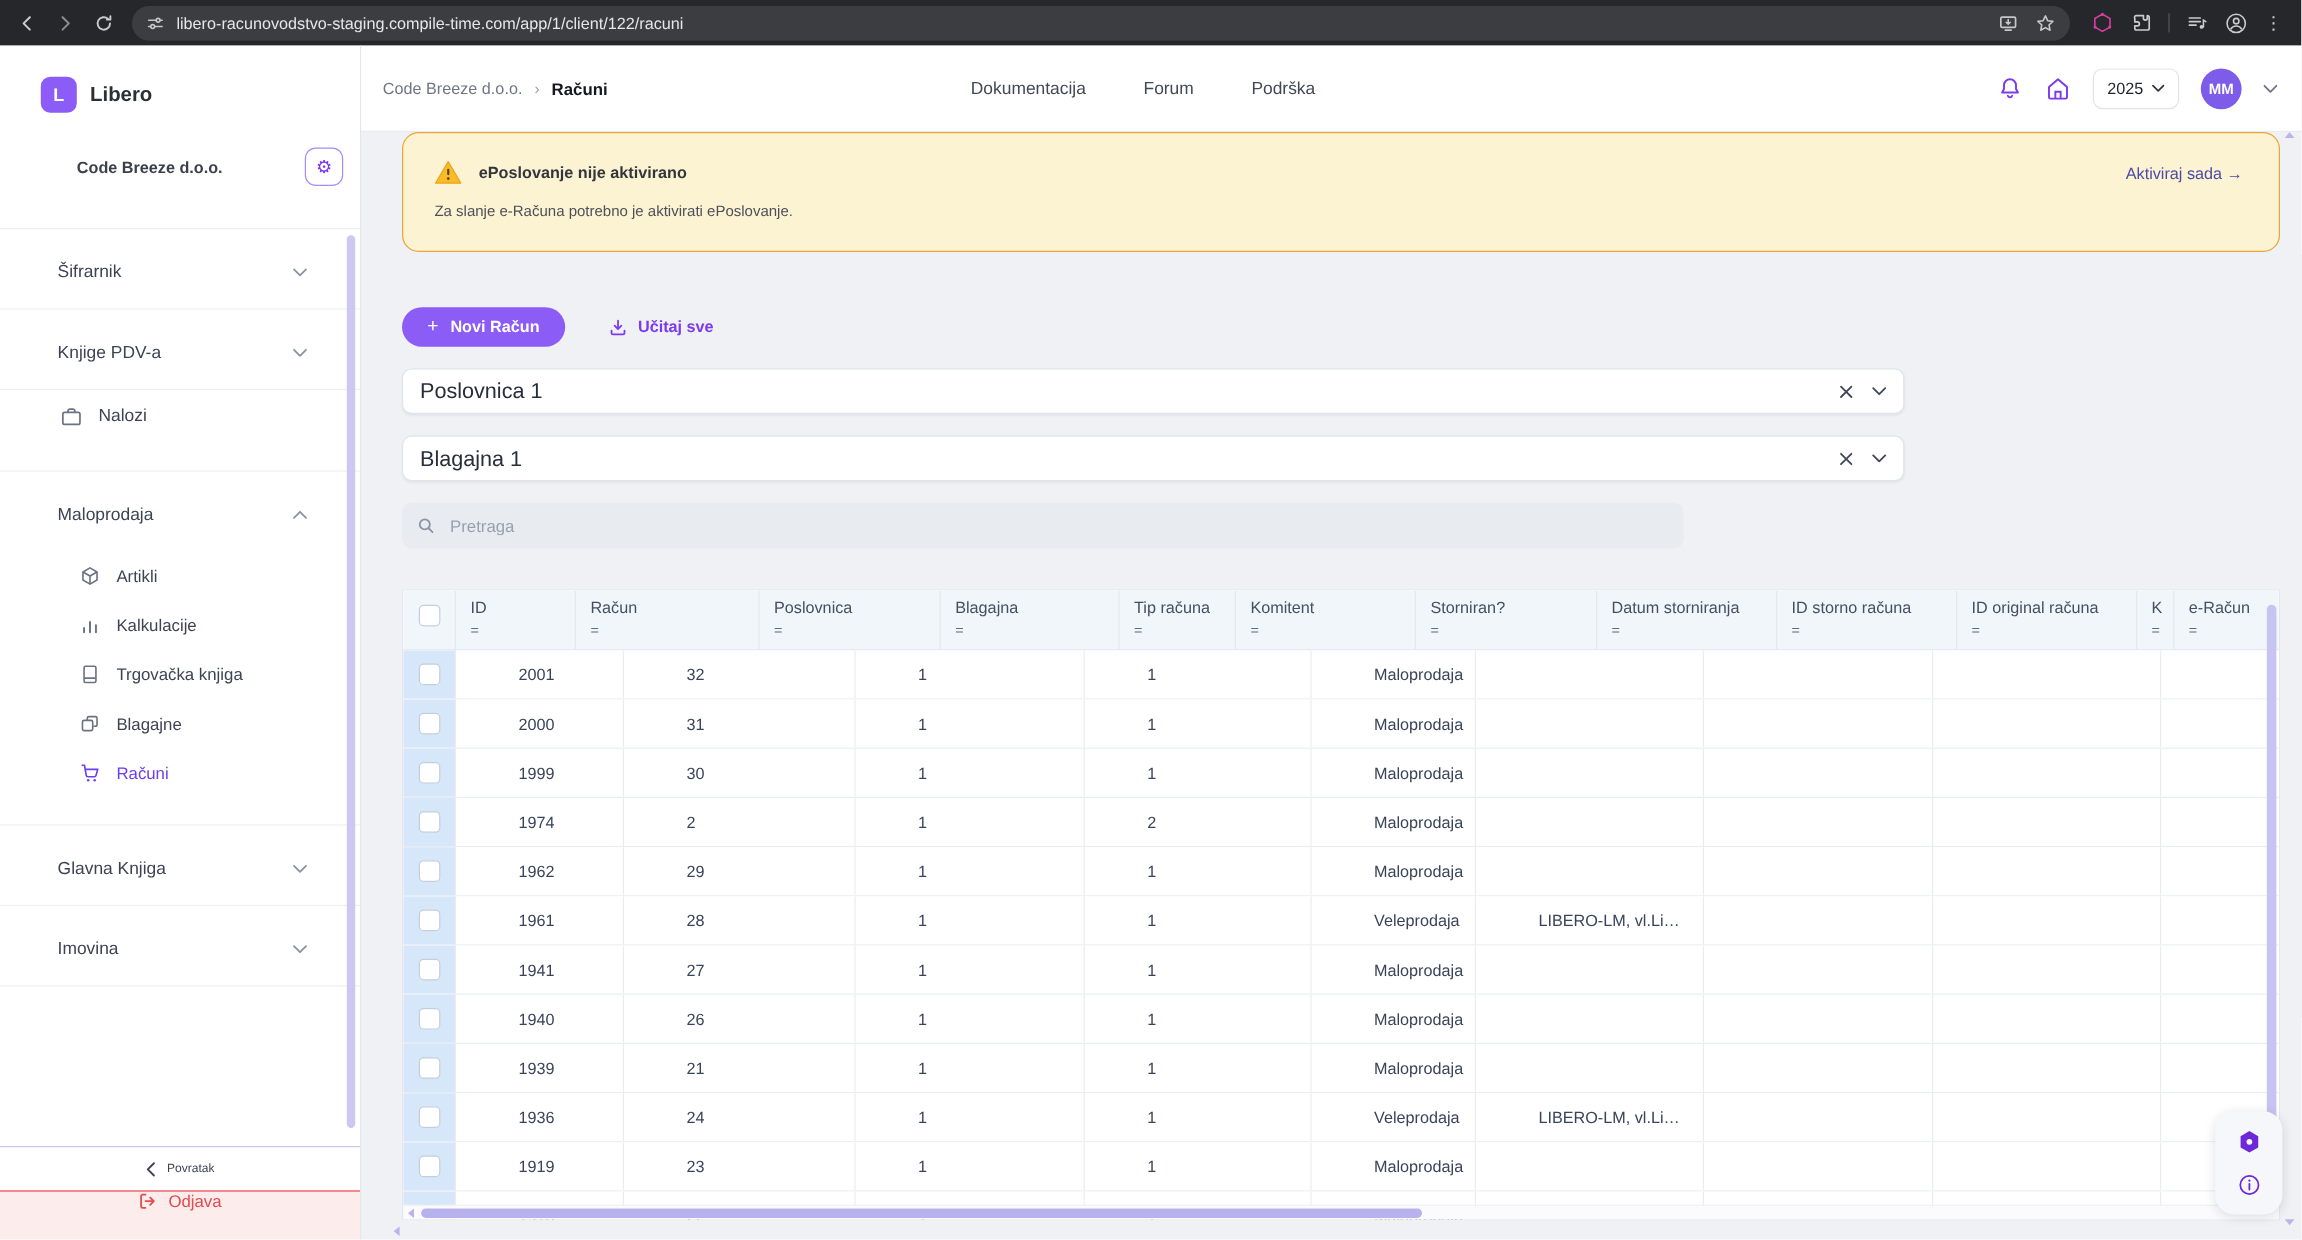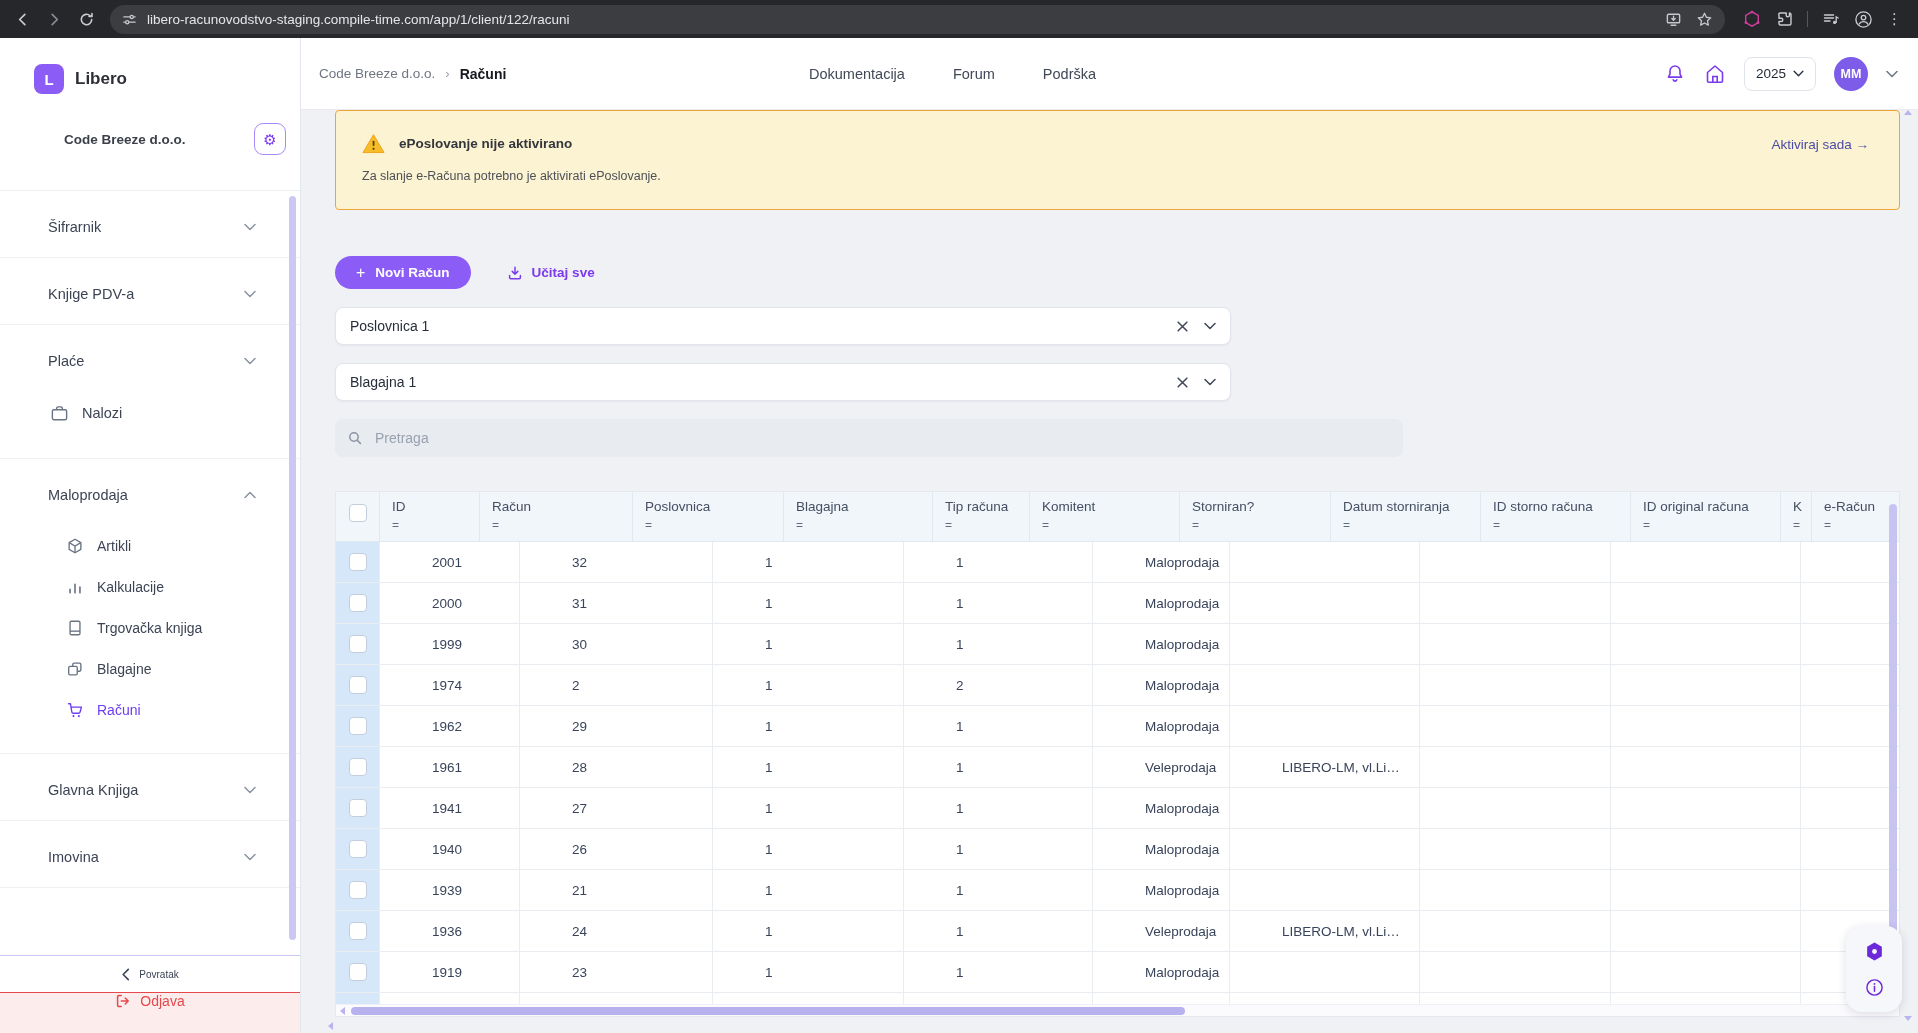--- a/index.html
+++ b/index.html
@@ -53,33 +53,33 @@
   .crumb-page{color:#15181e;font-weight:bold;font-size:14px;}
   .top-links{position:absolute;left:508px;display:flex;gap:48px;font-size:14.5px;color:#414856;}
   .top-right{margin-left:auto;display:flex;align-items:center;gap:18px;}
   .ic-purple{color:#7c3aed;display:flex;}
   .year-box{height:34px;padding:0 11px;border:1px solid #dfe3ea;border-radius:8px;display:flex;gap:7px;
             align-items:center;font-size:13.5px;color:#1f242e;background:#fff;box-sizing:border-box;}
   .avatar{width:34px;height:34px;border-radius:50%;background:#7c5ce8;color:#fff;font-size:12.5px;font-weight:bold;
           display:flex;align-items:center;justify-content:center;}
   
   .content{flex:1;padding:0 18px 0 34px;position:relative;min-width:0;}
-  .banner{height:100px;background:#fcf3d2;border:1.5px solid #eda53a;border-radius:4px;position:relative;
+  .banner{height:100px;background:#fcf3d2;border:1.5px solid #eda53a;border-radius:14px;position:relative;
           padding:22px 40px 0 26px;box-sizing:border-box;}
   .banner-head{display:flex;align-items:center;gap:14px;}
   .banner-title{font-size:13.5px;font-weight:bold;color:#33363d;}
   .banner-desc{margin-top:15px;font-size:12.5px;color:#4d5058;}
   .banner-action{position:absolute;right:30px;top:26px;color:#4c4ba6;font-size:13.5px;}
   .actions{margin-top:46px;display:flex;align-items:center;gap:36px;height:33px;}
   .btn-new{height:33px;padding:0 21px;border-radius:17px;background:#8b5cf6;color:#fff;font-size:13.5px;
            font-weight:bold;display:flex;align-items:center;gap:10px;border:none;}
   .plus{font-size:16px;font-weight:normal;line-height:1;}
   .link-load{display:flex;align-items:center;gap:9px;color:#7c3aed;font-size:13.5px;font-weight:bold;}
-  .select{width:896px;height:38px;background:#fff;border:1px solid #e0e4eb;border-radius:8px;display:flex;
-          align-items:center;padding:0 14px;margin-top:18px;color:#272d3a;font-size:14px;box-sizing:border-box;
+  .select{width:1252px;height:38px;background:#fff;border:1px solid #e0e4eb;border-radius:8px;display:flex;
+          align-items:center;padding:0 14px;margin-top:18px;color:#272d3a;font-size:18px;box-sizing:border-box;
           box-shadow:0 1px 2px rgba(16,24,40,.05);}
   .select-icons{margin-left:auto;display:flex;align-items:center;gap:15px;color:#3f4655;}
   .search{width:1068px;height:38px;background:#e8ebf0;border-radius:8px;display:flex;align-items:center;gap:10px;
           padding:0 12px;margin-top:18px;box-sizing:border-box;color:#8c94a3;}
   .search input{border:none;background:transparent;outline:none;font-size:14px;color:#2a303c;flex:1;
                 font-family:inherit;}
   .search input::placeholder{color:#99a1af;}
   
   .table-wrap{margin-top:34px;position:relative;height:524px;overflow:hidden;background:#fff;
               border:1px solid #e4e8ee;}
@@ -215,28 +215,20 @@
           <div class="nav-group-row">
             <span class="nav-group-label">Knjige PDV-a</span>
             <span class="chev">
                 <svg width="12" height="8" viewBox="0 0 12 8">
                   <path d="M1 1.5l5 5 5-5" fill="none" stroke="currentColor" stroke-width="1.5" stroke-linecap="round" stroke-linejoin="round"></path>
                 </svg>
               </span>
           </div>
         </div>
         <div class="nav-section pad-b">
-          <div class="nav-group-row">
-            <span class="nav-group-label">Plaće</span>
-            <span class="chev">
-                <svg width="12" height="8" viewBox="0 0 12 8">
-                  <path d="M1 1.5l5 5 5-5" fill="none" stroke="currentColor" stroke-width="1.5" stroke-linecap="round" stroke-linejoin="round"></path>
-                </svg>
-              </span>
-          </div>
           <div class="nav-link">
             <span class="sicon">
                 <svg width="19" height="19" viewBox="0 0 20 20">
                   <rect x="2.5" y="6" width="15" height="10.5" rx="1.5" fill="none" stroke="currentColor" stroke-width="1.5"></rect>
                   <path d="M7 6V4.7A1.7 1.7 0 0 1 8.7 3h2.6A1.7 1.7 0 0 1 13 4.7V6" fill="none" stroke="currentColor" stroke-width="1.5"></path>
                 </svg>
               </span>
             <span>Nalozi</span>
           </div>
         </div>

